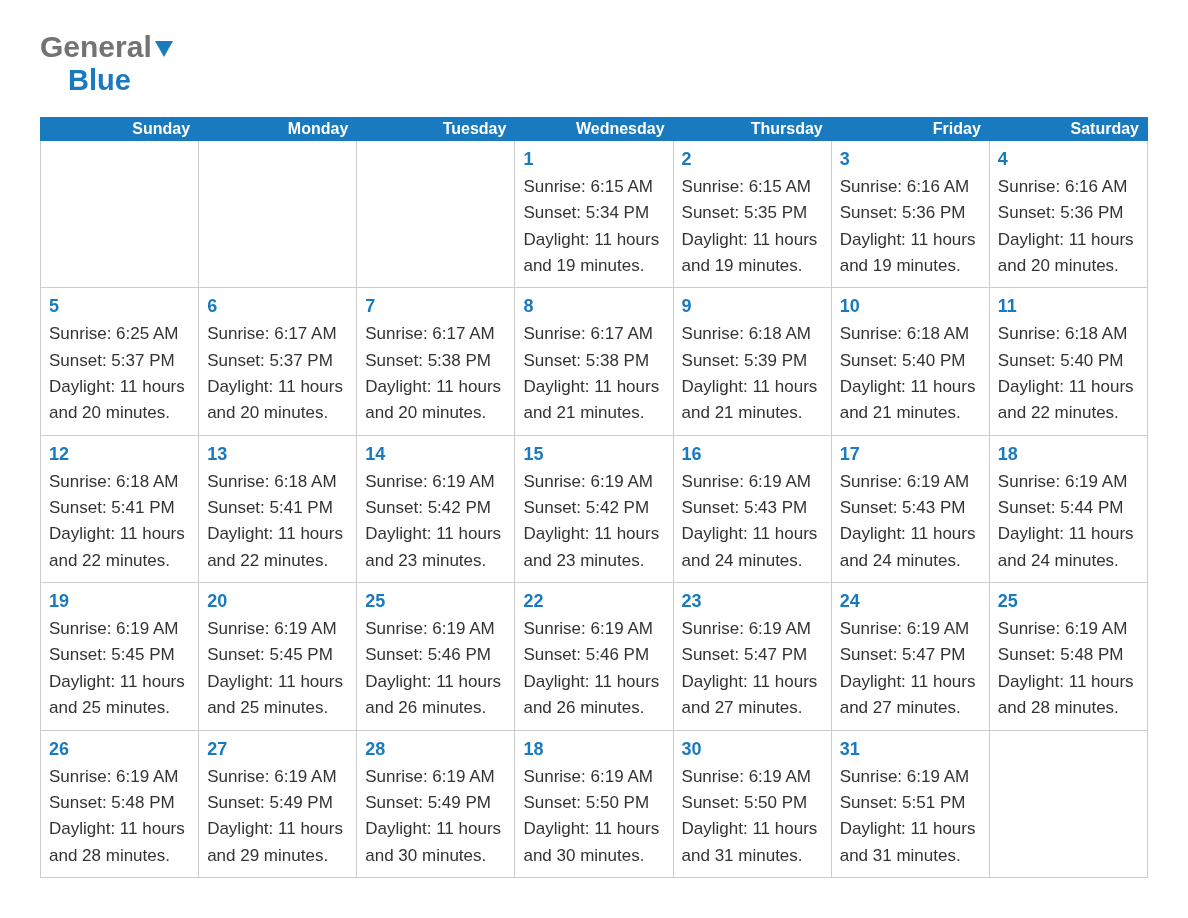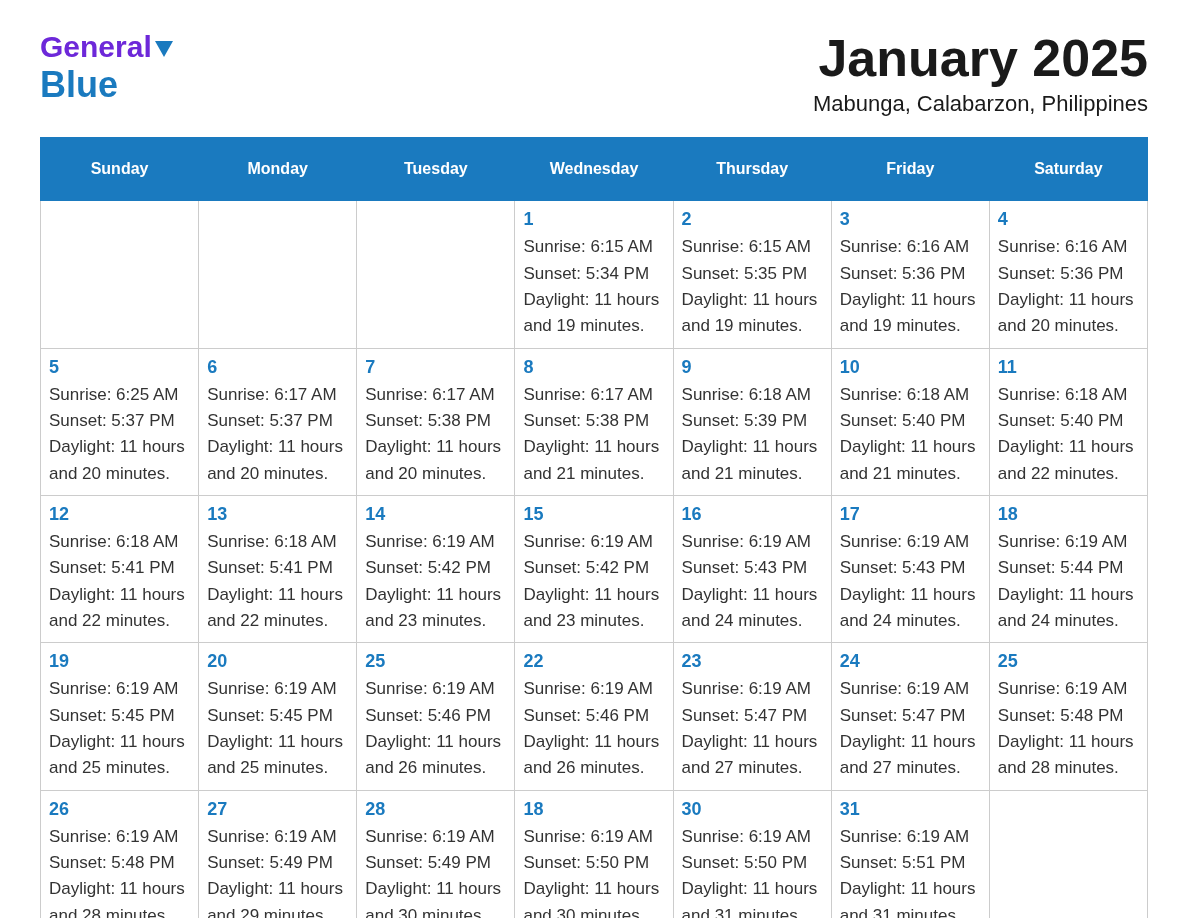--- a/index.html
+++ b/index.html
@@ -39,22 +39,22 @@
     .calendar {
       width: 100%;
       border-collapse: collapse;
       border: 1px solid #ccc;
     }
     .calendar th {
       background-color: #1a7abf;
       color: #fff;
       font-size: 16px;
       font-weight: bold;
-      padding: 22px 8px;
-      text-align: center;
+      padding: 2px 8px;
+      text-align: right;
       border: 1px solid #1a7abf;
     }
     .calendar td {
       vertical-align: top;
       border: 1px solid #ccc;
       padding: 8px;
       width: 14.28%;
       min-height: 110px;
       height: 110px;
     }
@@ -73,44 +73,41 @@
     .empty-cell {
       background: #fff;
     }
     .logo-row {
       display: flex;
       align-items: center;
     }
     .logo-text-general {
       font-size: 30px;
       font-weight: bold;
-      color: #6d28d9;
+      color: #737373;
     }
     .logo-text-blue {
-      font-size: 36px;
+      font-size: 29px;
       font-weight: bold;
       color: #1a7abf;
+      margin-left: 28px;
     }
   </style>
 </head>
 <body>
 
 <div class="header">
   <div class="logo">
     <div class="logo-row">
       <span class="logo-text-general">General</span>
       <svg width="18" height="16" viewBox="0 0 18 16" style="margin-left:3px; margin-top:4px;">
         <polygon points="0,0 18,0 9,16" fill="#1a7abf"></polygon>
       </svg>
     </div>
     <span class="logo-text-blue">Blue</span>
-  </div>
-  <div class="title-section">
-    <div class="month-title">January 2025</div>
-    <div class="location">Mabunga, Calabarzon, Philippines</div>
   </div>
 </div>
 
 <table class="calendar">
   <thead>
     <tr>
       <th>Sunday</th>
       <th>Monday</th>
       <th>Tuesday</th>
       <th>Wednesday</th>

